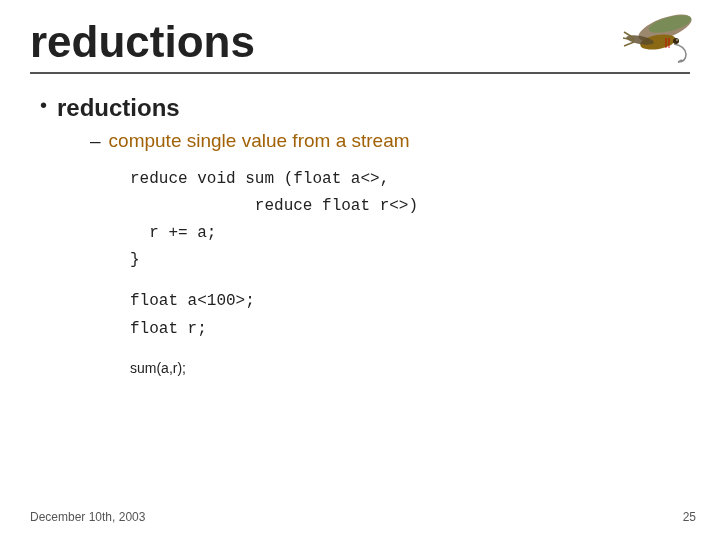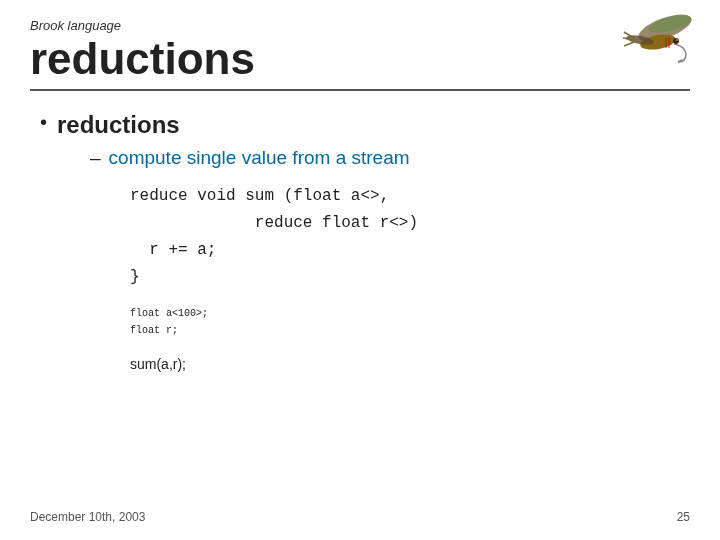--- a/index.html
+++ b/index.html
@@ -92,36 +92,36 @@
     }
 
     .sub-dash {
       font-size: 19px;
       margin-right: 8px;
       color: #222;
     }
 
     .sub-text {
       font-size: 19px;
-      color: #0369a1;
+      color: #a16207;
     }
 
     .code-block {
       font-family: 'Courier New', Courier, monospace;
       font-size: 16px;
       color: #222;
       margin-left: 90px;
       margin-top: 14px;
       line-height: 1.7;
       white-space: pre;
     }
 
     .code-block2 {
       font-family: 'Courier New', Courier, monospace;
-      font-size: 10px;
+      font-size: 16px;
       color: #222;
       margin-left: 90px;
       margin-top: 14px;
       line-height: 1.7;
       white-space: pre;
     }
 
     .code-block3 {
       font-family: Liberation Sans, sans-serif;
       font-size: 14px;
@@ -129,21 +129,21 @@
       margin-left: 90px;
       margin-top: 14px;
       line-height: 1.7;
       white-space: pre;
     }
 
     .footer {
       position: absolute;
       bottom: 16px;
       left: 30px;
-      right: 30px;
+      right: 24px;
       display: flex;
       justify-content: space-between;
       align-items: center;
     }
 
     .footer-date {
       font-size: 12px;
       color: #555;
     }
 
@@ -173,21 +173,20 @@
     <line x1="58" y1="52" x2="62" y2="50" stroke="#888" stroke-width="1.5"></line>
 
     <line x1="46" y1="28" x2="46" y2="38" stroke="#c00" stroke-width="1.2" opacity="0.7"></line>
     <line x1="49" y1="28" x2="49" y2="38" stroke="#c00" stroke-width="1.2" opacity="0.7"></line>
 
     <circle cx="56" cy="31" r="3" fill="#3A2A10"></circle>
     <circle cx="57" cy="30" r="1" fill="#fff" opacity="0.5"></circle>
   </svg>
 
   <div class="header-area">
-    <span class="subtitle-label">Brook language</span>
     <span class="main-title">reductions</span>
   </div>
 
   <hr class="header-divider">
 
   <div class="content-area">
 
     <div class="bullet-item">
       <span class="bullet-dot">•</span>
       <span class="bullet-text">reductions</span>

